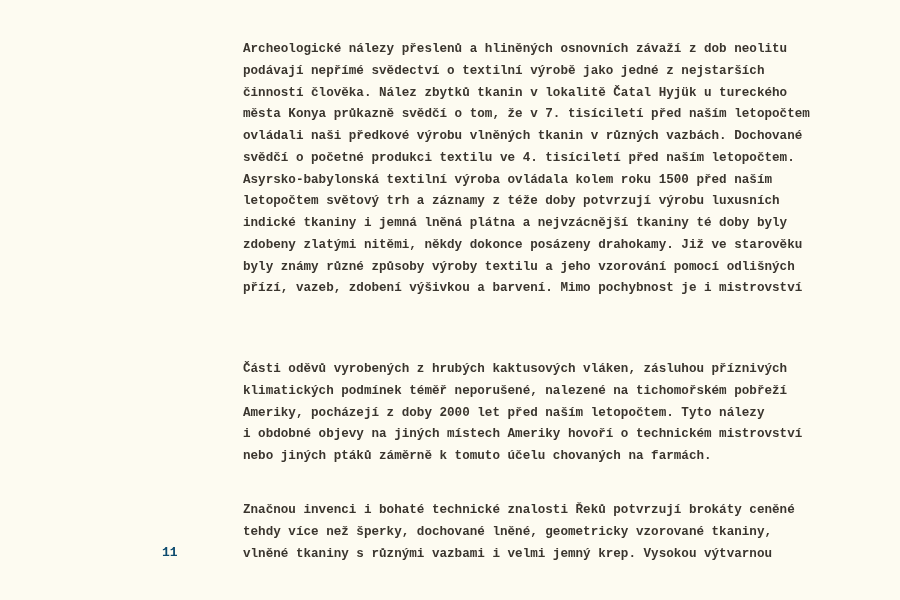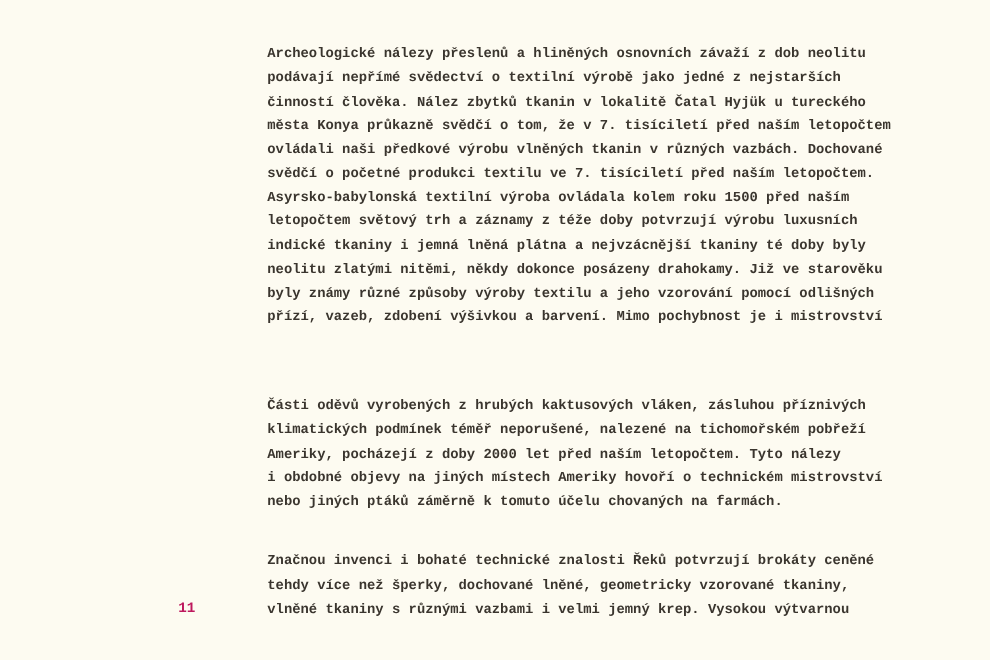--- a/index.html
+++ b/index.html
@@ -38,40 +38,40 @@
   #para-1 { top: 39px; }
   #para-2 { top: 359px; }
   #para-3 { top: 500px; }
   .page-number {
     position: absolute;
     left: 162px;
     top: 542px;
     font-family: "Liberation Mono", "DejaVu Sans Mono", monospace;
     font-size: 13px;
     font-weight: bold;
-    color: #be185d;
+    color: #0c4a6e;
     line-height: 21.75px;
   }
 </style>
 </head>
 <body>
 
 <div class="page">
 
   <div class="text-block" id="para-1">
     <span class="line">Archeologické nálezy přeslenů a hliněných osnovních závaží z dob neolitu</span>
     <span class="line">podávají nepřímé svědectví o textilní výrobě jako jedné z nejstarších</span>
     <span class="line">činností člověka. Nález zbytků tkanin v lokalitě Čatal Hyjük u tureckého</span>
     <span class="line">města Konya průkazně svědčí o tom, že v 7. tisíciletí před naším letopočtem</span>
     <span class="line">ovládali naši předkové výrobu vlněných tkanin v různých vazbách. Dochované</span>
-    <span class="line">svědčí o početné produkci textilu ve 7. tisíciletí před naším letopočtem.</span>
+    <span class="line">svědčí o početné produkci textilu ve 4. tisíciletí před naším letopočtem.</span>
     <span class="line">Asyrsko-babylonská textilní výroba ovládala kolem roku 1500 před naším</span>
     <span class="line">letopočtem světový trh a záznamy z téže doby potvrzují výrobu luxusních</span>
     <span class="line">indické tkaniny i jemná lněná plátna a nejvzácnější tkaniny té doby byly</span>
-    <span class="line">neolitu zlatými nitěmi, někdy dokonce posázeny drahokamy. Již ve starověku</span>
+    <span class="line">zdobeny zlatými nitěmi, někdy dokonce posázeny drahokamy. Již ve starověku</span>
     <span class="line">byly známy různé způsoby výroby textilu a jeho vzorování pomocí odlišných</span>
     <span class="line">přízí, vazeb, zdobení výšivkou a barvení. Mimo pochybnost je i mistrovství</span>
   </div>
 
   <div class="text-block" id="para-2">
     <span class="line">Části oděvů vyrobených z hrubých kaktusových vláken, zásluhou příznivých</span>
     <span class="line">klimatických podmínek téměř neporušené, nalezené na tichomořském pobřeží</span>
     <span class="line">Ameriky, pocházejí z doby 2000 let před naším letopočtem. Tyto nálezy</span>
     <span class="line">i obdobné objevy na jiných místech Ameriky hovoří o technickém mistrovství</span>
     <span class="line">nebo jiných ptáků záměrně k tomuto účelu chovaných na farmách.</span>

